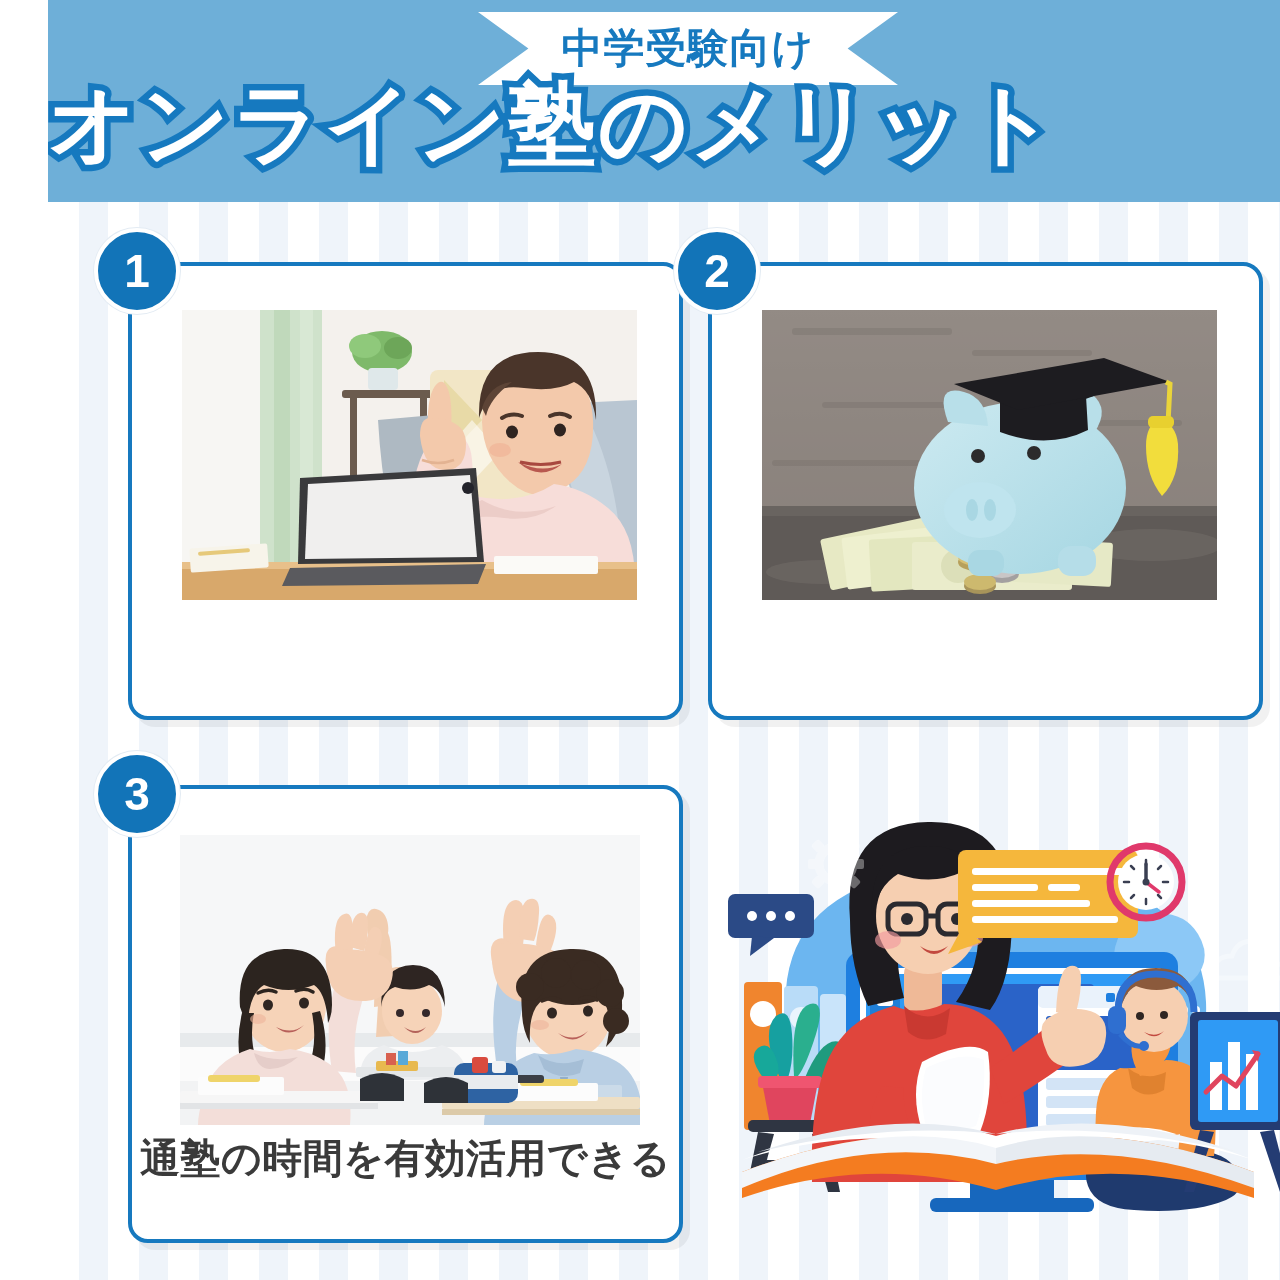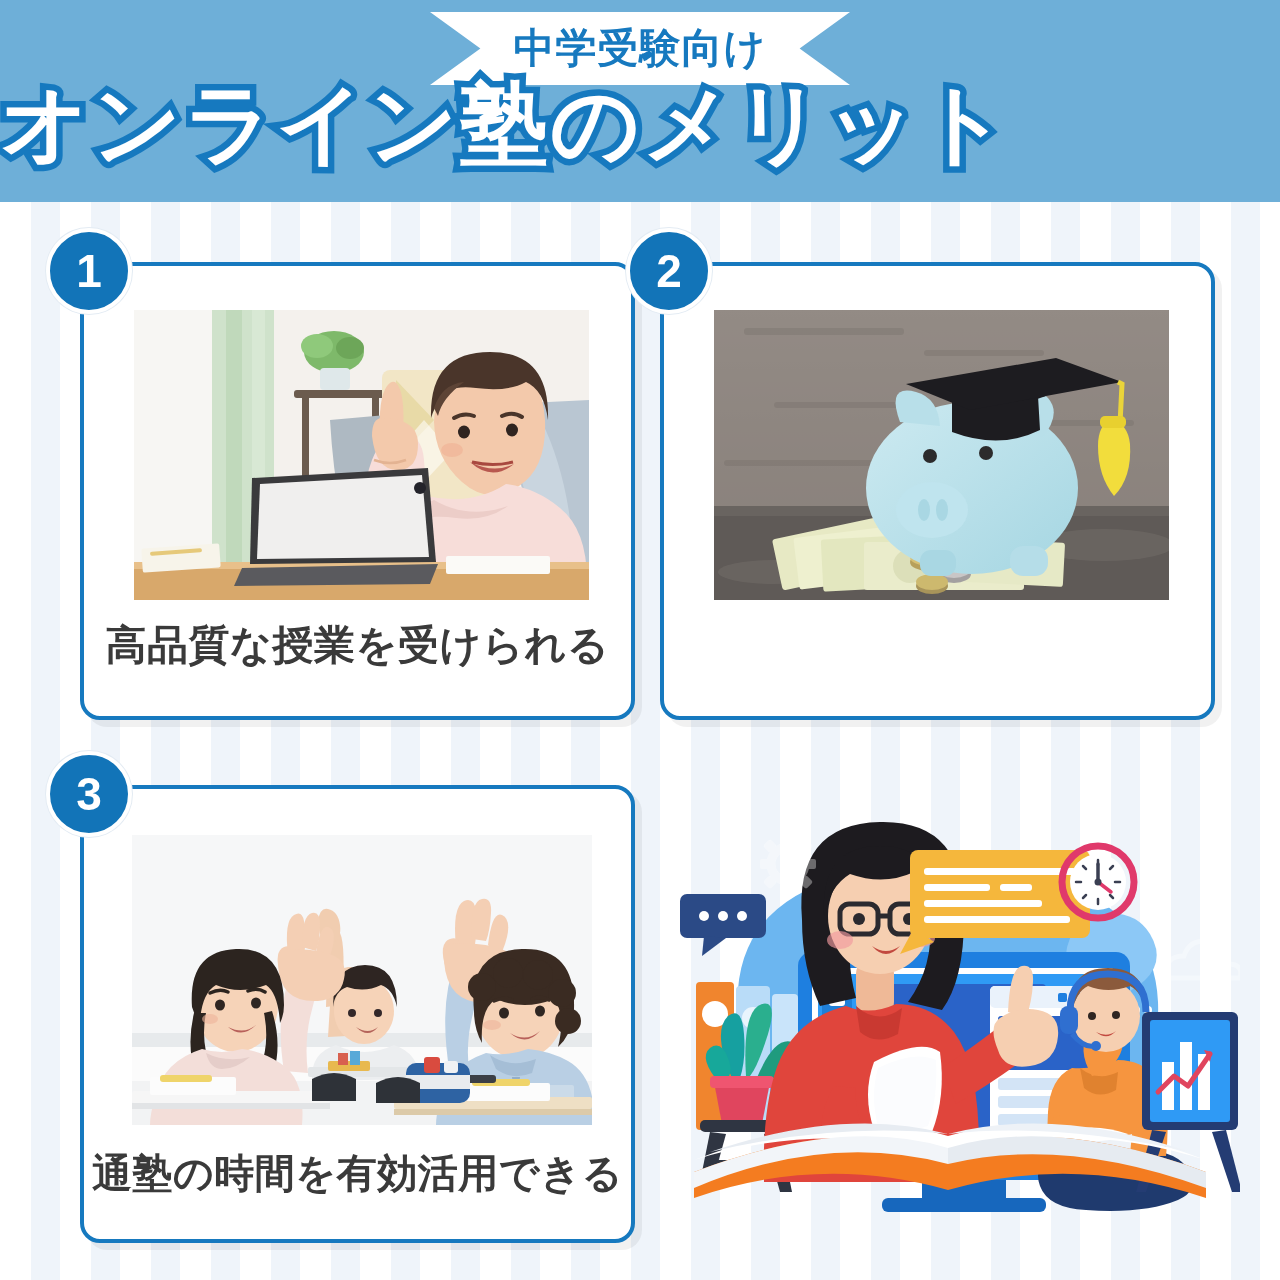--- a/index.html
+++ b/index.html
@@ -14,20 +14,21 @@
 
   
   #page {
     position:absolute; inset:0;
     background:
       repeating-linear-gradient(
         to right,
         #ffffff 0px, #ffffff 31px,
         #eff4fa 31px, #eff4fa 60px
       );
+    margin-left: 48px;
   }
 
   
   #header {
     position:absolute; top:0; left:0; width:1280px; height:202px;
     background:#6eafd8;
     overflow:hidden;
   }
 
   
@@ -103,21 +104,21 @@
     position:absolute;
     left:0; right:0;
     top:352px;
     text-align:center;
     font-size:41px;
     font-weight:bold;
     color:#3a3a3a;
     letter-spacing:0.5px;
     white-space:nowrap;
   }
-  #card3 .caption { top:357px; font-size:40px; }
+  #card3 .caption { top:342px; font-size:40px; }
 
   
   #illustration {
     position:absolute;
     left:660px; top:800px;
     width:580px; height:430px;
   }
   #illustration svg { display:block; width:100%; height:100%; }
 </style>
 </head>
@@ -196,21 +197,20 @@
         <path d="M126 174 l162 -9 l7 82 l-172 2z" fill="#f0efee"></path>
         <path d="M108 258 l196 -4 l-8 20 l-196 2z" fill="#5a5a5e"></path>
         <circle cx="286" cy="178" r="6" fill="#23232a"></circle>
 
         <rect x="8" y="236" width="78" height="24" rx="2" fill="#f7f4ea" transform="rotate(-4 47 248)"></rect>
         <rect x="16" y="240" width="52" height="4" rx="2" fill="#e6c97a" transform="rotate(-4 42 242)"></rect>
         <rect x="312" y="246" width="104" height="18" rx="2" fill="#fbfaf7"></rect>
       </svg>
     </div>
 
-    <div class="caption">高品質な授業を受けられる</div>
   </div>
 
   <div class="card" id="card2">
     <div class="badge">2</div>
 
     <div class="photo">
       <svg viewBox="0 0 455 290" preserveAspectRatio="xMidYMid slice" aria-hidden="true">
         <defs>
           <linearGradient id="wallg" x1="0" y1="0" x2="0" y2="1">
             <stop offset="0%" stop-color="#9b938c"></stop>

